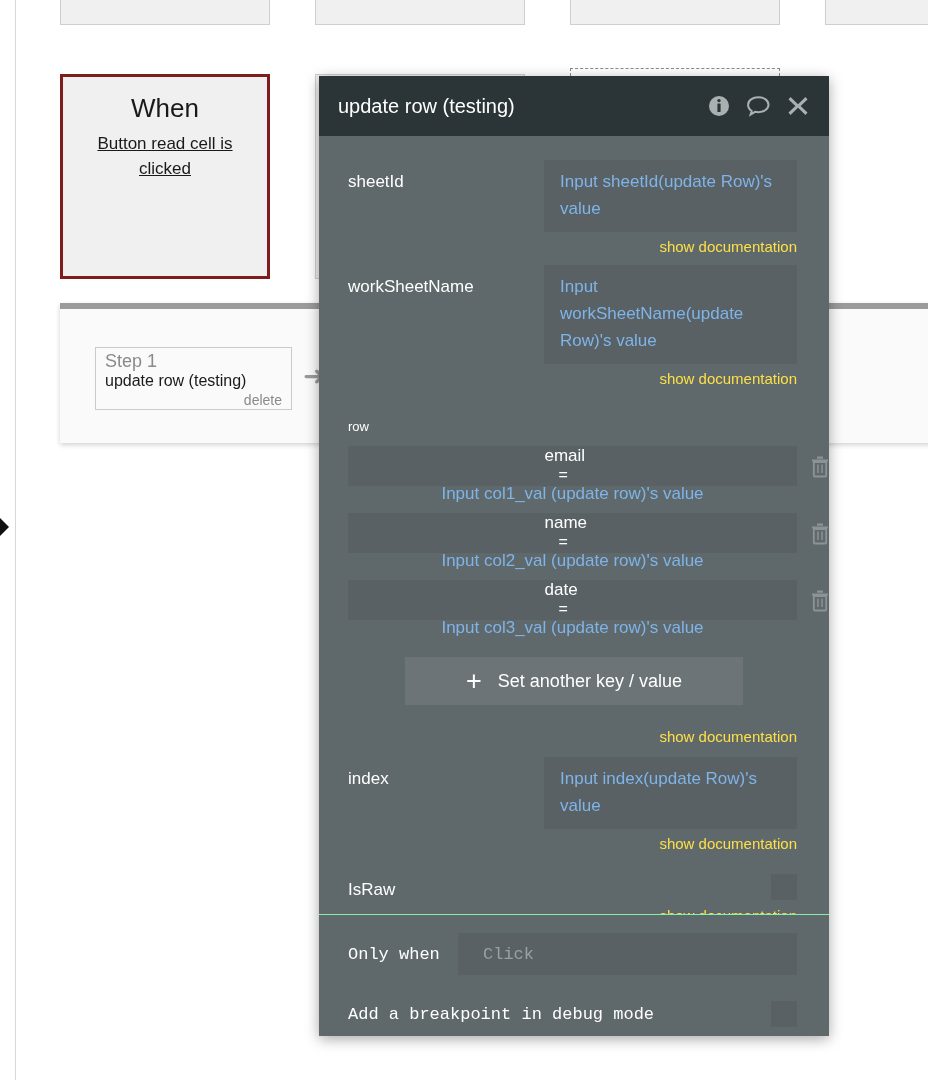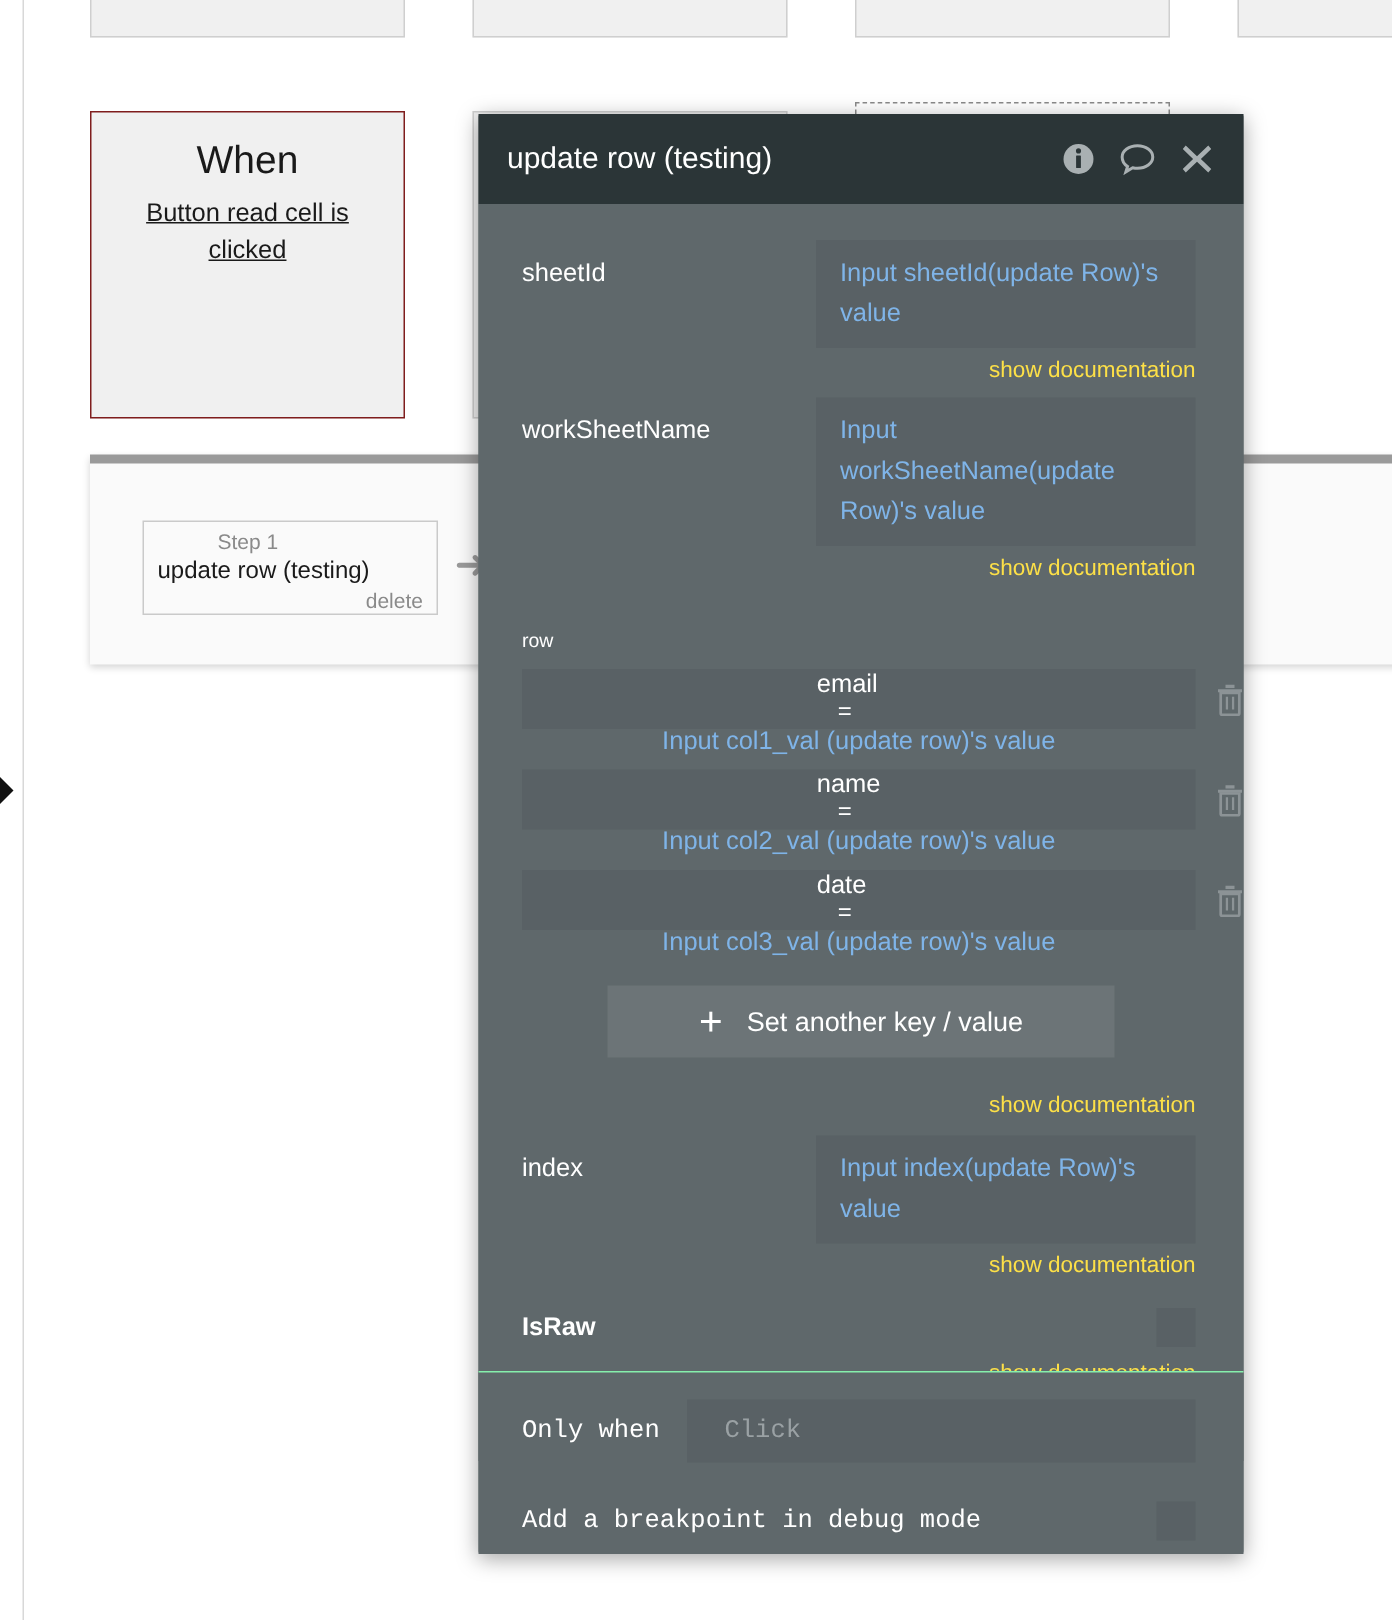--- a/index.html
+++ b/index.html
@@ -41,21 +41,21 @@
     border: 1px dashed #8a8a8a;
   }
 
   .when-card {
     position: absolute;
     left: 60px;
     top: 74px;
     width: 210px;
     height: 205px;
     background: #f0f0f0;
-    border: 1px solid #7f1d1d;
+    border: 3px solid #7f1d1d;
     box-sizing: border-box;
     text-align: center;
     padding-top: 14px;
   }
   .when-title {
     font-size: 26px;
     color: #1a1a1a;
     line-height: 34px;
     font-weight: 400;
   }
@@ -92,24 +92,23 @@
     left: 35px;
     top: 44px;
     width: 197px;
     height: 63px;
     border: 1px solid #cacaca;
     background: #fafafa;
     box-sizing: border-box;
     padding: 4px 9px 0 9px;
   }
   .step-label {
-    font-size: 14px;
+    font-size: 18px;
     color: #8a8a8a;
     line-height: 18px;
-    margin-left: 40px;
   }
   .step-title {
     font-size: 16px;
     color: #1a1a1a;
     line-height: 21px;
     font-weight: 400;
   }
   .step-delete {
     font-size: 14px;
     color: #8a8a8a;
@@ -296,24 +295,23 @@
 
   .checkbox-box {
     width: 26px;
     height: 26px;
     background: #596165;
     flex: none;
     cursor: pointer;
   }
   .cb-row {
     display: flex;
-    align-items: center;
+    align-items: flex-end;
     padding: 0 32px 0 29px;
     height: 30px;
-    font-weight: bold;
   }
   .cb-label {
     flex: 1;
     color: #ffffff;
     font-size: 17px;
   }
 
   .modal-footer {
     position: absolute;
     left: 0;

